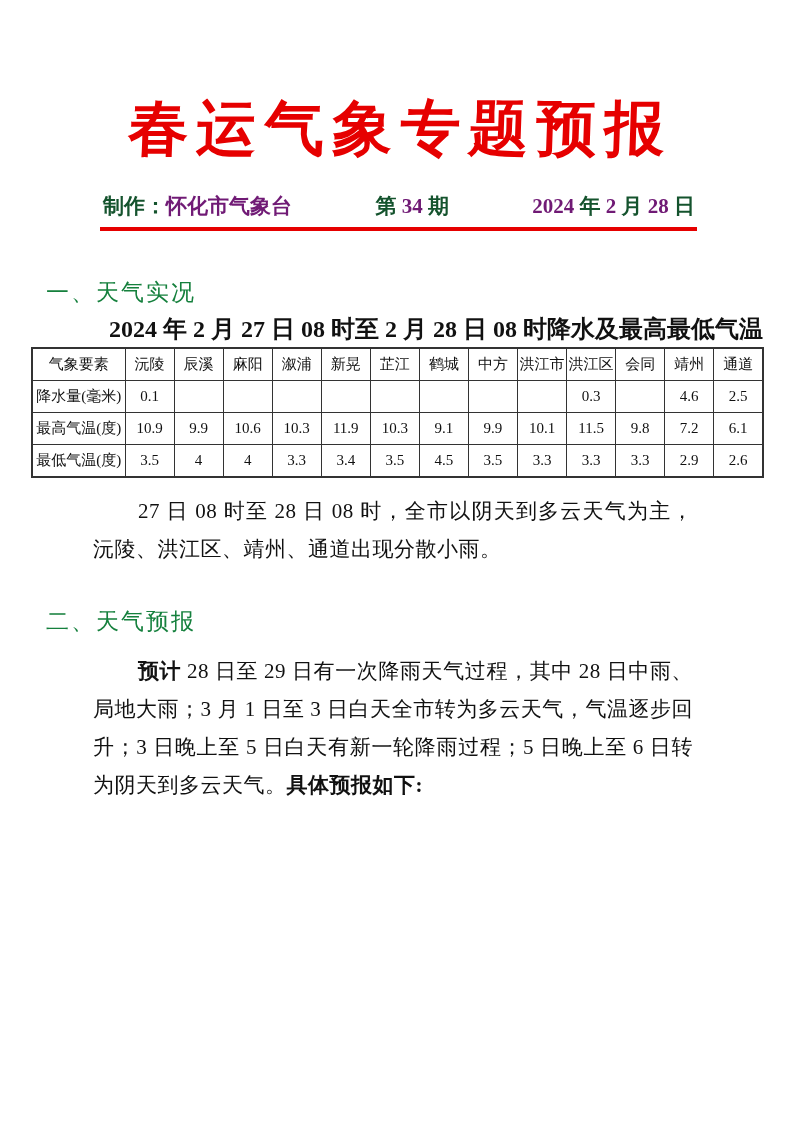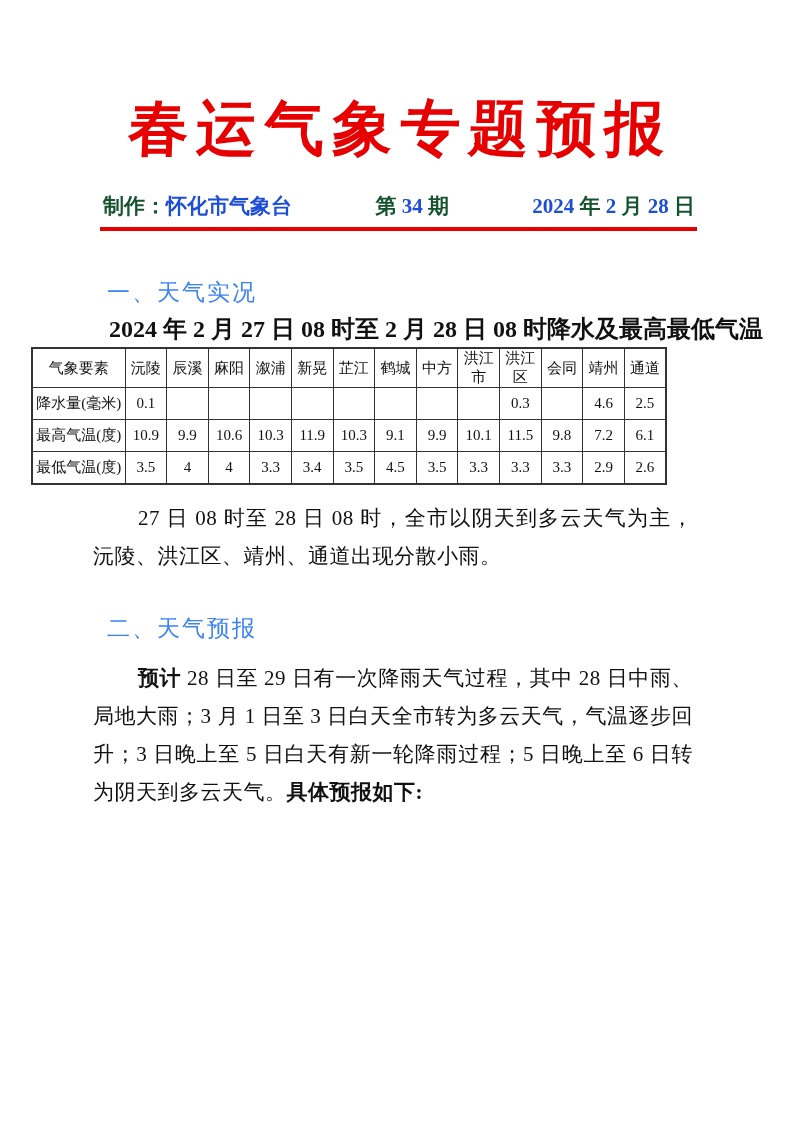--- a/index.html
+++ b/index.html
@@ -13,33 +13,33 @@
     font-size:60px;line-height:80px;font-weight:bold;
     color:#e60000;letter-spacing:8px;text-indent:8px;
     transform:skewX(-2deg);
   }
   .masthead{
     display:flex;justify-content:space-between;align-items:baseline;
     margin:24px 98px 0 103px;
     font-size:21px;font-weight:bold;white-space:nowrap;
   }
   .red{color:#14532d;}
-  .blk{color:#1d4ed8;}
+  .blk{color:#701a75;}
   .rule{height:4px;background:#e60000;margin:7px 96px 0 100px;}
   .sec-heading{
-    margin:46px 0 0 107px;
+    margin:46px 0 0 46px;
     font-family:"Liberation Sans","DejaVu Sans",sans-serif;
-    font-size:23px;line-height:30px;color:#3b82f6;letter-spacing:2px;
+    font-size:23px;line-height:30px;color:#15803d;letter-spacing:2px;
   }
   .table-caption{
     margin:10px 30px 0 31px;text-align:right;
     font-weight:bold;font-size:24px;line-height:24px;
   }
   table.wx{
-    margin:6px 0 0 31px;width:636px;border-collapse:collapse;table-layout:fixed;
+    margin:6px 0 0 31px;width:733px;border-collapse:collapse;table-layout:fixed;
     font-size:15px;border:2px solid #333;
   }
   table.wx th,table.wx td{
     border:1px solid #333;text-align:center;vertical-align:middle;
     height:31px;padding:0 1px;font-weight:normal;overflow:hidden;
   }
   table.wx col.c-label{width:93px;}
   .para{
     width:600px;margin:14px 0 0 93px;
     font-size:21px;line-height:38px;text-align:justify;text-indent:45px;

